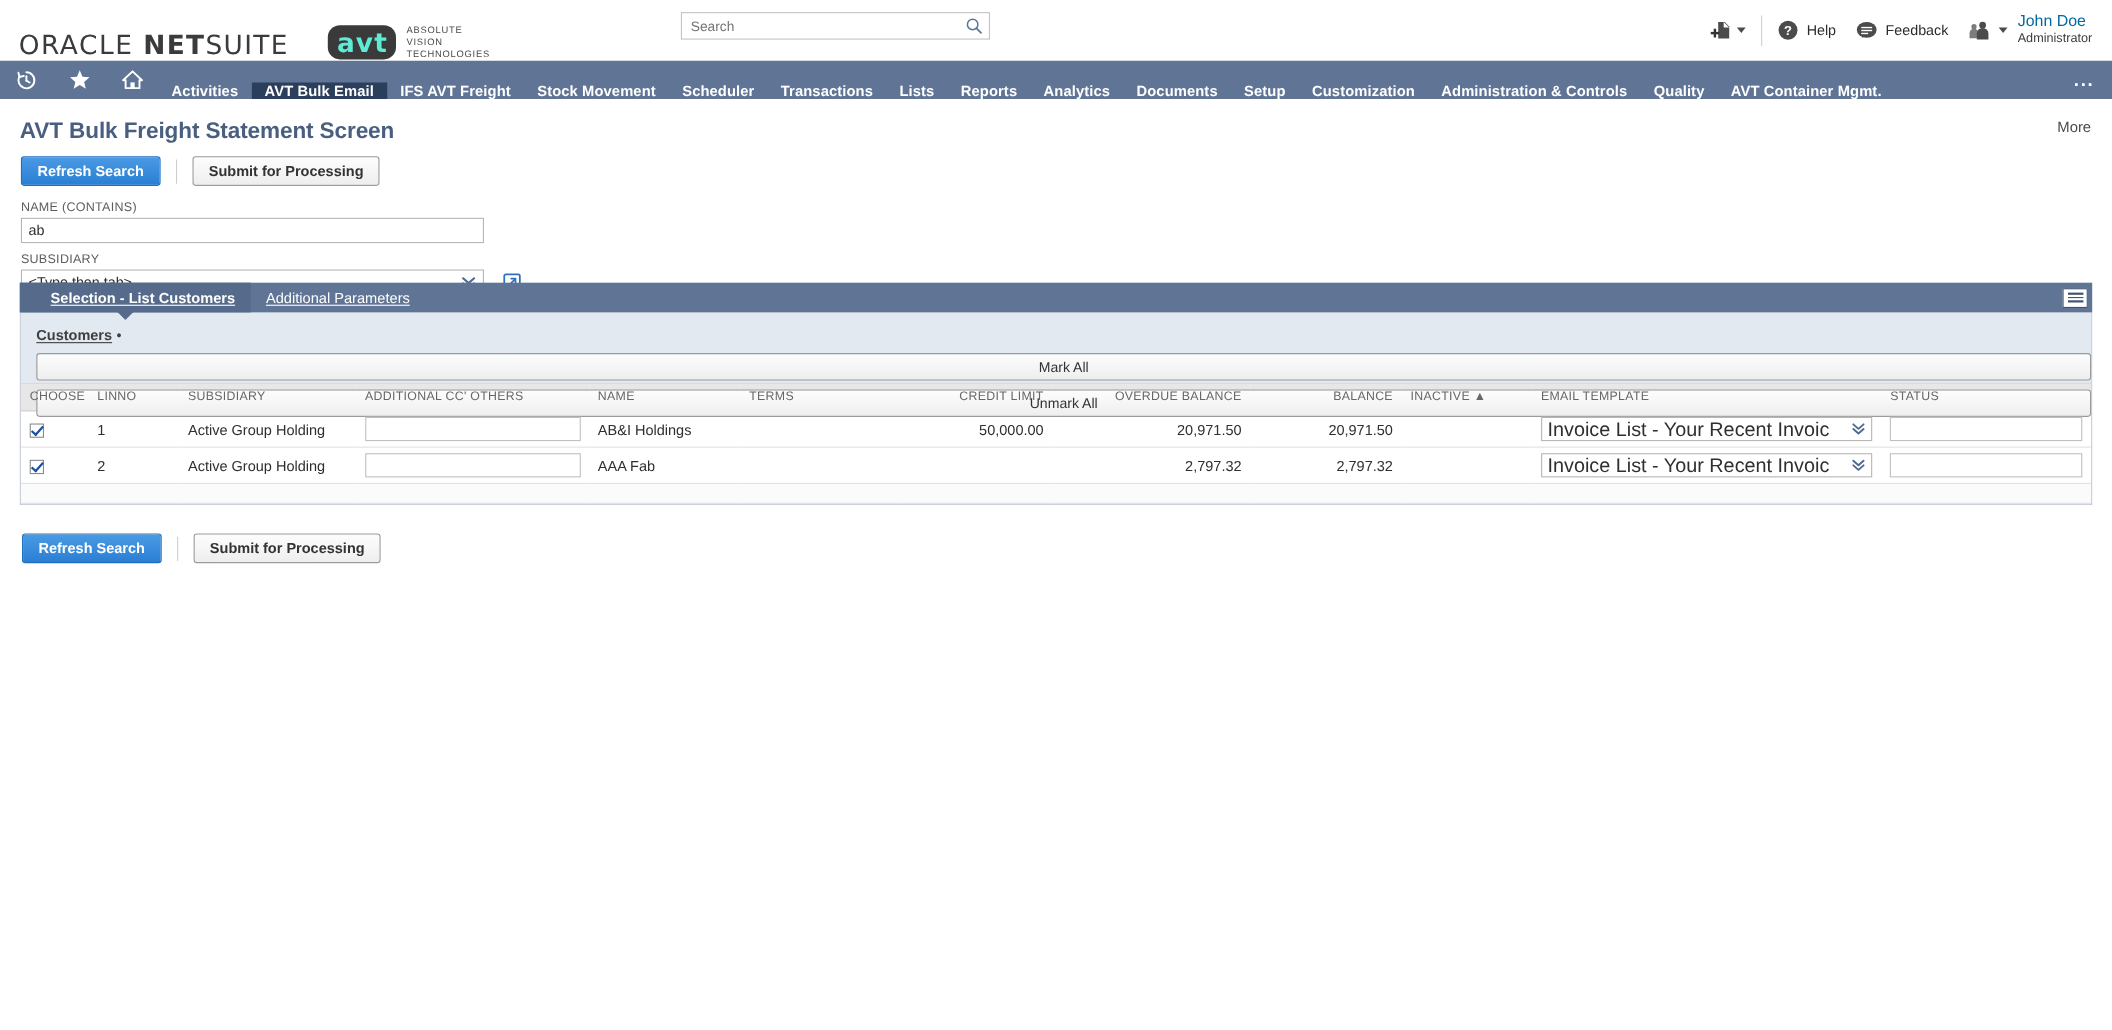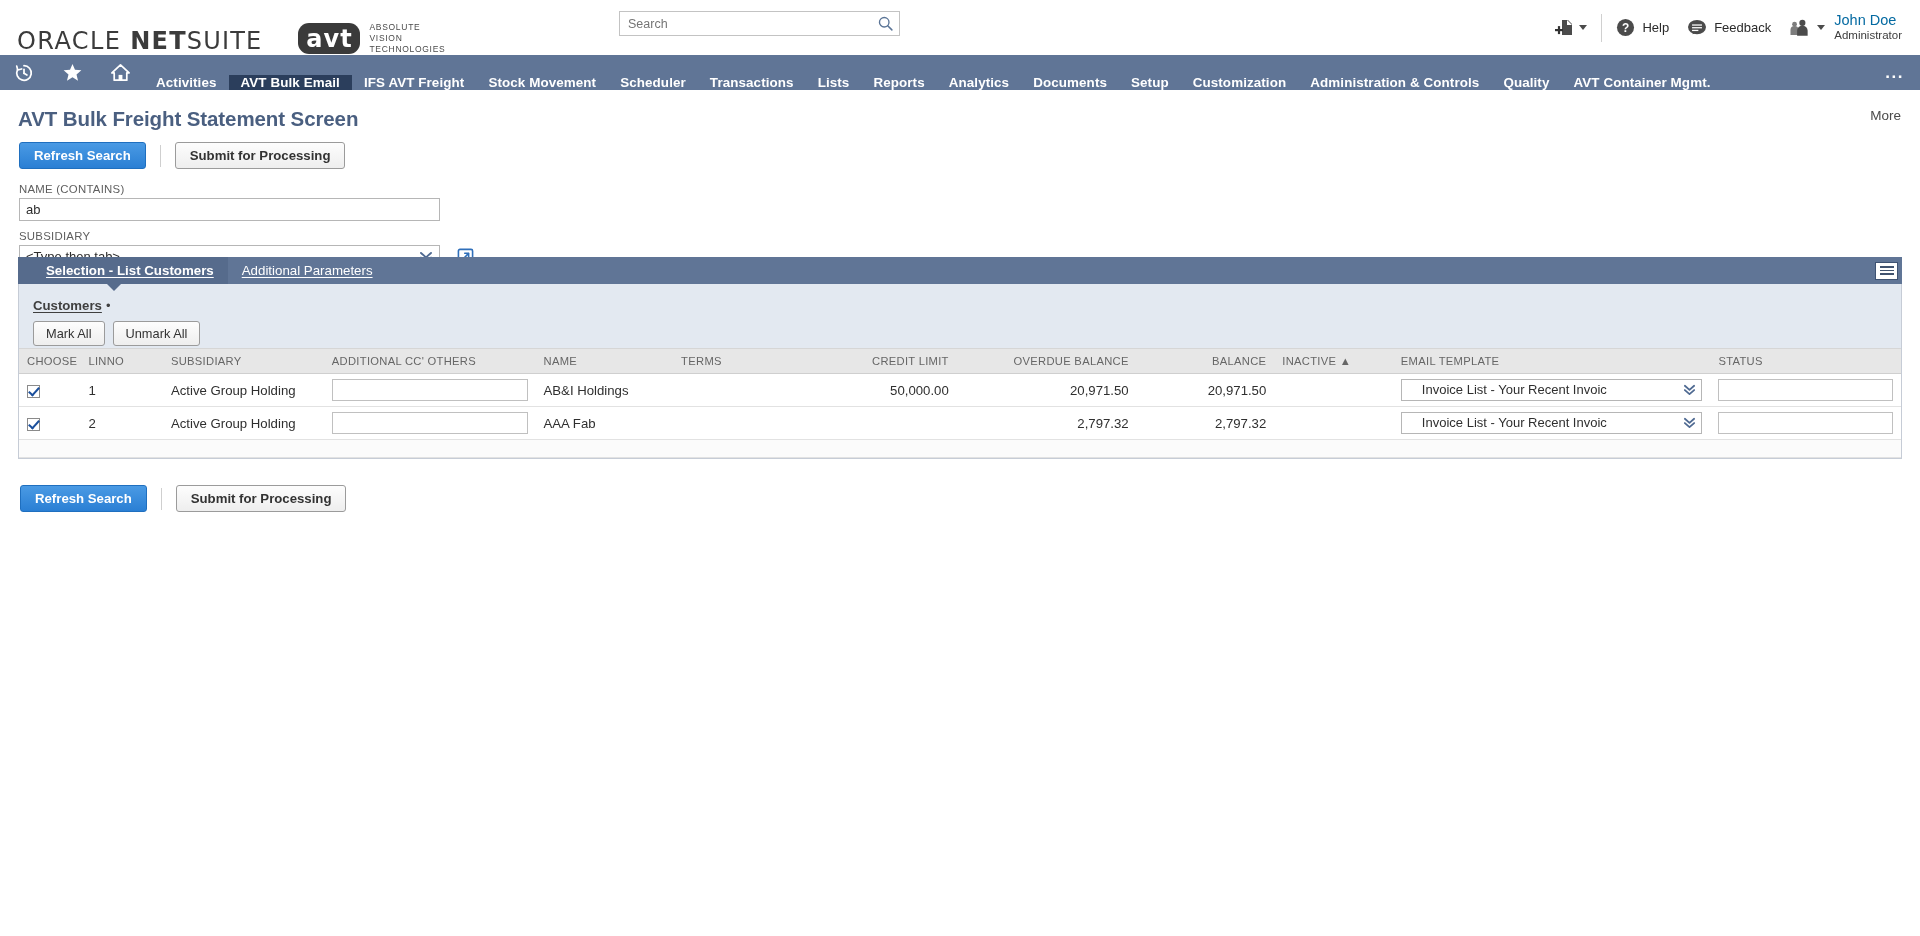--- a/index.html
+++ b/index.html
@@ -46,21 +46,21 @@
   .avt-logo {
     display: flex;
     align-items: center;
     margin-left: 36px;
   }
   .avt-badge {
     background: #3a3a3a;
     border-radius: 11px;
     width: 62px; height: 31px;
     display: flex; align-items: center; justify-content: center;
-    color: #ffffff;
+    color: #5eead4;
     font-size: 24px;
     font-weight: 700;
     letter-spacing: 1px;
     font-family: "DejaVu Sans", sans-serif;
   }
   .avt-text {
     margin-left: 9px;
     font-size: 8.5px;
     line-height: 11px;
     color: #4a4a4a;
@@ -332,20 +332,21 @@
   .panel-dot {
     display: inline-block;
     margin-left: 4px;
     font-size: 13px;
     color: #3f3f3f;
   }
   .markbtns {
     margin-top: 7px;
     display: flex;
     gap: 8px;
+    flex-direction: column;
   }
   .markbtn {
     font-size: 12.8px;
     height: 25px;
     padding: 0 12px;
     border-radius: 3px;
     border: 1px solid #9b9b9b;
     background: linear-gradient(#fdfdfd, #eeeeee);
     color: #333;
     cursor: pointer;
@@ -411,24 +412,24 @@
     padding: 0 5px;
     font-family: "Liberation Sans", sans-serif;
     outline: none;
   }
   .cellselect {
     position: relative;
     width: 100%;
     height: 22px;
     border: 1px solid #b6b6b6;
     background: #fff;
-    font-size: 13px;
+    font-size: 18px;
     color: #2f2f2f;
     line-height: 20px;
-    padding: 0 22px 0 20px;
+    padding: 0 22px 0 5px;
     overflow: hidden;
     white-space: nowrap;
     cursor: pointer;
   }
 
   .grid-footrow td { border-bottom: none; height: 18px; background:#fbfbfb; }
 
   
   .btnrow-bottom {
     display: flex;

